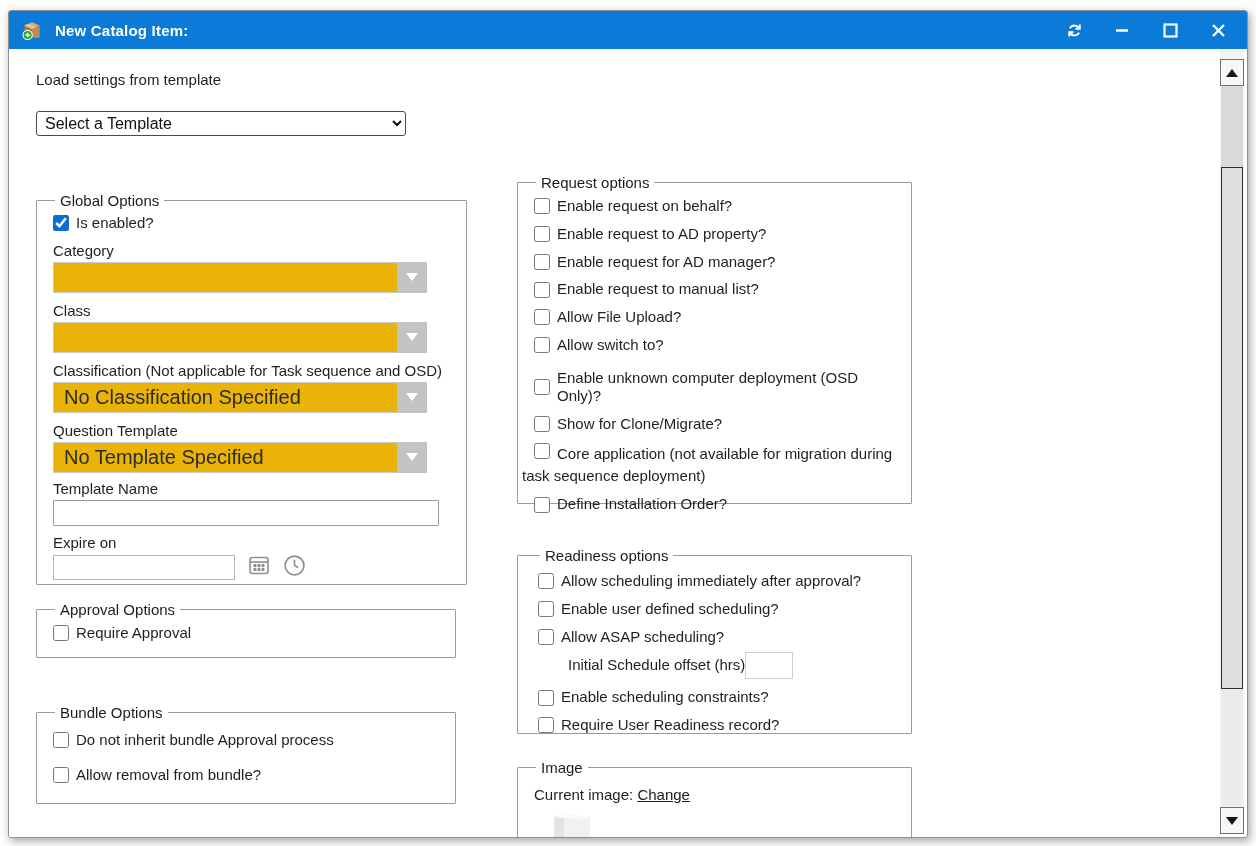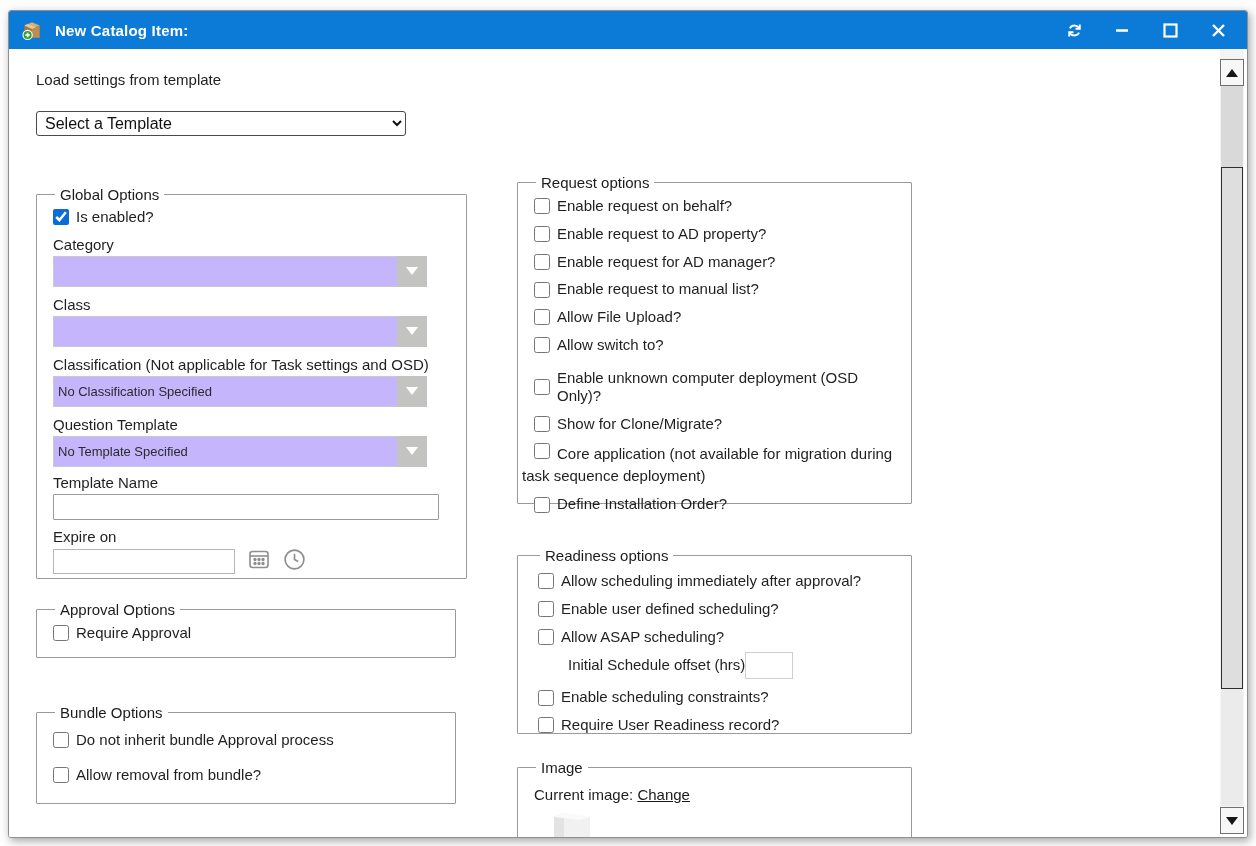--- a/index.html
+++ b/index.html
@@ -31,39 +31,39 @@
     font-size:16px; font-family:"Liberation Sans", sans-serif; color:#111;
     border:1px solid #4a4a4a; border-radius:3px; background:#fff; padding:0 4px;
   }
 
   fieldset {
     position:absolute; border:1px solid #9a9a9a; border-radius:1px;
     padding:2px 12px 0 16px; background:#fff;
   }
   legend { font-size:15px; color:#1c1c1c; padding:0 5px; margin-left:2px; }
 
-  .fs-global   { left:27px;  top:137px; width:431px; height:393px; }
+  .fs-global   { left:27px;  top:143px; width:431px; height:393px; }
   .fs-approval { left:27px;  top:552px; width:420px; height:57px;  }
   .fs-bundle   { left:27px;  top:655px; width:420px; height:100px; }
   .fs-request  { left:508px; top:125px; width:395px; height:330px; }
   .fs-sched    { left:508px; top:498px; width:395px; height:187px; padding-left:20px; }
   .fs-image    { left:508px; top:710px; width:395px; height:125px; }
 
   .cb-row { display:flex; align-items:center; gap:7px; margin-top:9px; }
   .cb-row input[type="checkbox"] { width:16px; height:16px; accent-color:#0b6cd8; margin:0; flex:0 0 auto; }
   .cb-label { font-size:15px; color:#201f1e; line-height:1.25; }
 
   .cb-row-wrap { display:block; margin-left:-12px; text-indent:12px; margin-top:9px; font-size:15px; color:#201f1e; line-height:1.45; }
   .cb-row-wrap input[type="checkbox"] { width:16px; height:16px; accent-color:#0b6cd8; margin:0 7px -3px 0; vertical-align:baseline; }
 
   .field-label { font-size:15px; color:#1f1f1f; margin-top:9px; white-space:nowrap; }
   .combo { display:flex; margin-top:3px; width:374px; height:31px; }
   .combo .combo-value {
-    flex:1 1 auto; background:#c4b5fd; border:1px solid #c9c9c9; border-right:none;
-    font-size:13px; color:#2b2b2b; display:flex; align-items:center; padding:0 4px;
+    flex:1 1 auto; background:#eab308; border:1px solid #c9c9c9; border-right:none;
+    font-size:20px; color:#2b2b2b; display:flex; align-items:center; padding:0 10px;
     white-space:nowrap; overflow:hidden;
   }
   .combo .combo-btn {
     flex:0 0 30px; background:#c3c3c1; display:flex; align-items:center; justify-content:center;
   }
   .combo .combo-arrow { width:0; height:0; border-left:6px solid transparent; border-right:6px solid transparent; border-top:8px solid #ffffff; }
 
   .text-input {
     display:block; margin-top:3px; width:386px; height:26px;
     border:1px solid #9b9b9b; border-radius:1px; font-size:15px; padding:0 6px;
@@ -160,21 +160,21 @@
       </div>
 
       <div class="field-label">Class</div>
       <div class="combo">
         <div class="combo-value"></div>
         <div class="combo-btn">
             <span class="combo-arrow"></span>
           </div>
       </div>
 
-      <div class="field-label">Classification (Not applicable for Task settings and OSD)</div>
+      <div class="field-label">Classification (Not applicable for Task sequence and OSD)</div>
       <div class="combo">
         <div class="combo-value">No Classification Specified</div>
         <div class="combo-btn">
             <span class="combo-arrow"></span>
           </div>
       </div>
 
       <div class="field-label">Question Template</div>
       <div class="combo">
         <div class="combo-value">No Template Specified</div>

